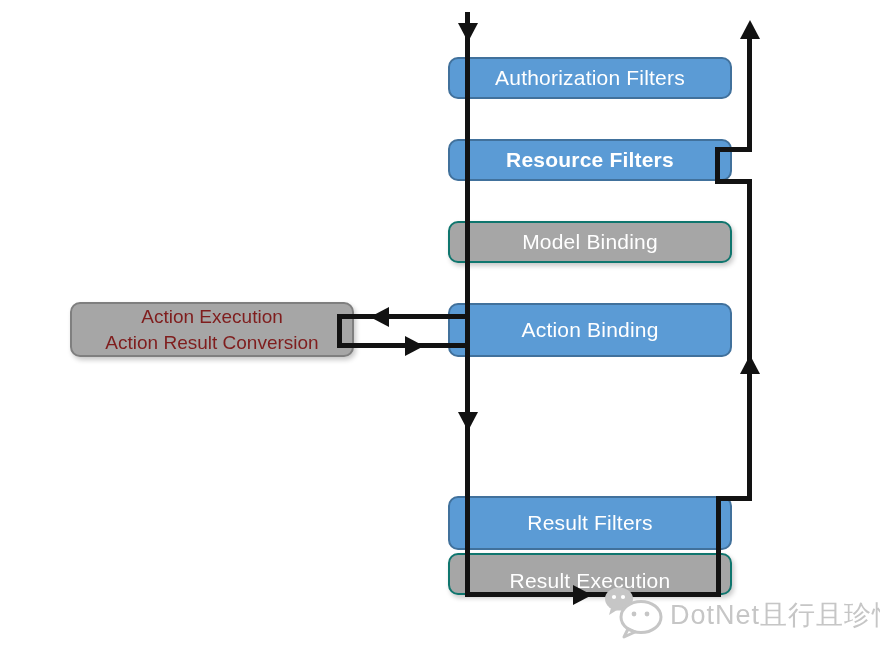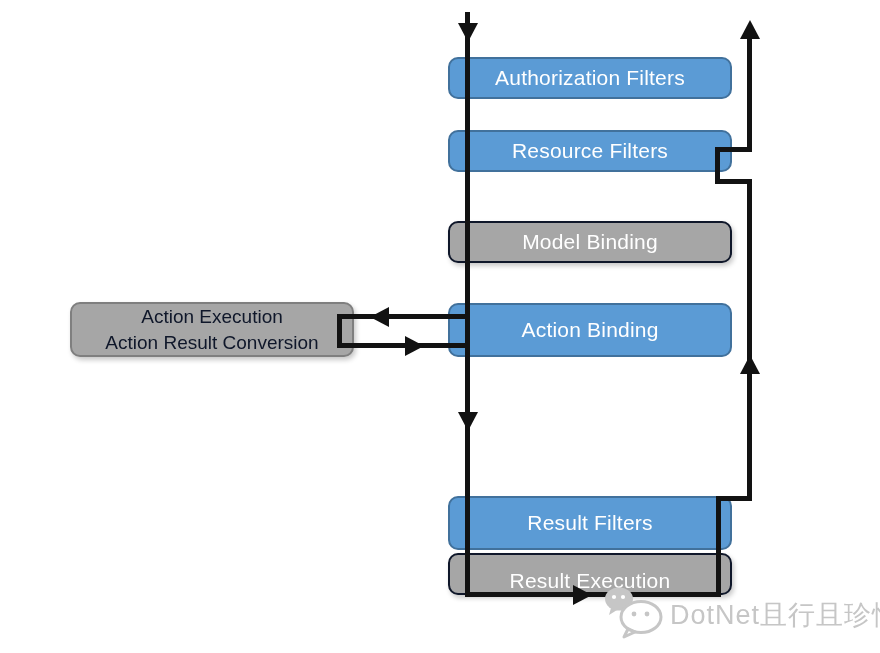--- a/index.html
+++ b/index.html
@@ -7,29 +7,29 @@
     position:relative;width:880px;height:653px;background:#ffffff;overflow:hidden;
     font-family:"Liberation Sans",sans-serif;
   }
   
   .pbox{
     position:absolute;left:448px;width:284px;height:42px;border-radius:10px;
     display:flex;align-items:center;justify-content:center;
     color:#ffffff;font-size:21px;letter-spacing:.2px;box-sizing:border-box;
   }
   .pbox.blue{background:#5b9bd5;border:2px solid #41719c;}
-  .pbox.gray{background:#a6a6a6;border:2px solid #0f172a;box-shadow:2px 3px 5px rgba(0,0,0,.22);}
-  .b1{top:57px;}  .b2{top:130px;} .b3{top:221px;}
+  .pbox.gray{background:#a6a6a6;border:2px solid #0f766e;box-shadow:2px 3px 5px rgba(0,0,0,.22);}
+  .b1{top:57px;}  .b2{top:139px;font-weight:bold;} .b3{top:221px;}
   .b4{top:303px;height:54px;} .b5{top:387px;height:54px;}
   .b6{top:496px;height:54px;} .b7{top:553px;align-items:flex-end;}
   .sidebox{
     position:absolute;left:70px;top:302px;width:284px;height:55px;border-radius:10px;
     background:#a6a6a6;border:2px solid #7f7f7f;box-shadow:2px 3px 5px rgba(0,0,0,.22);
     display:flex;flex-direction:column;align-items:center;justify-content:center;
-    color:#0f172a;font-size:19px;line-height:1.32;box-sizing:border-box;text-align:center;
+    color:#7f1d1d;font-size:19px;line-height:1.32;box-sizing:border-box;text-align:center;
   }
   
   .ln{position:absolute;background:#121212;z-index:3;}
   .l-main-v       {left:465px;top:12px;width:5px;height:585px;}
   .l-branch-top   {left:337px;top:314px;width:133px;height:5px;}
   .l-branch-bot   {left:337px;top:343px;width:133px;height:5px;}
   .l-bracket-v    {left:337px;top:314px;width:5px;height:34px;}
   .l-bottom-h     {left:465px;top:592px;width:256px;height:5px;}
   .l-right-low-v  {left:716px;top:496px;width:5px;height:101px;}
   .l-right-jog-h  {left:716px;top:496px;width:36px;height:5px;}

